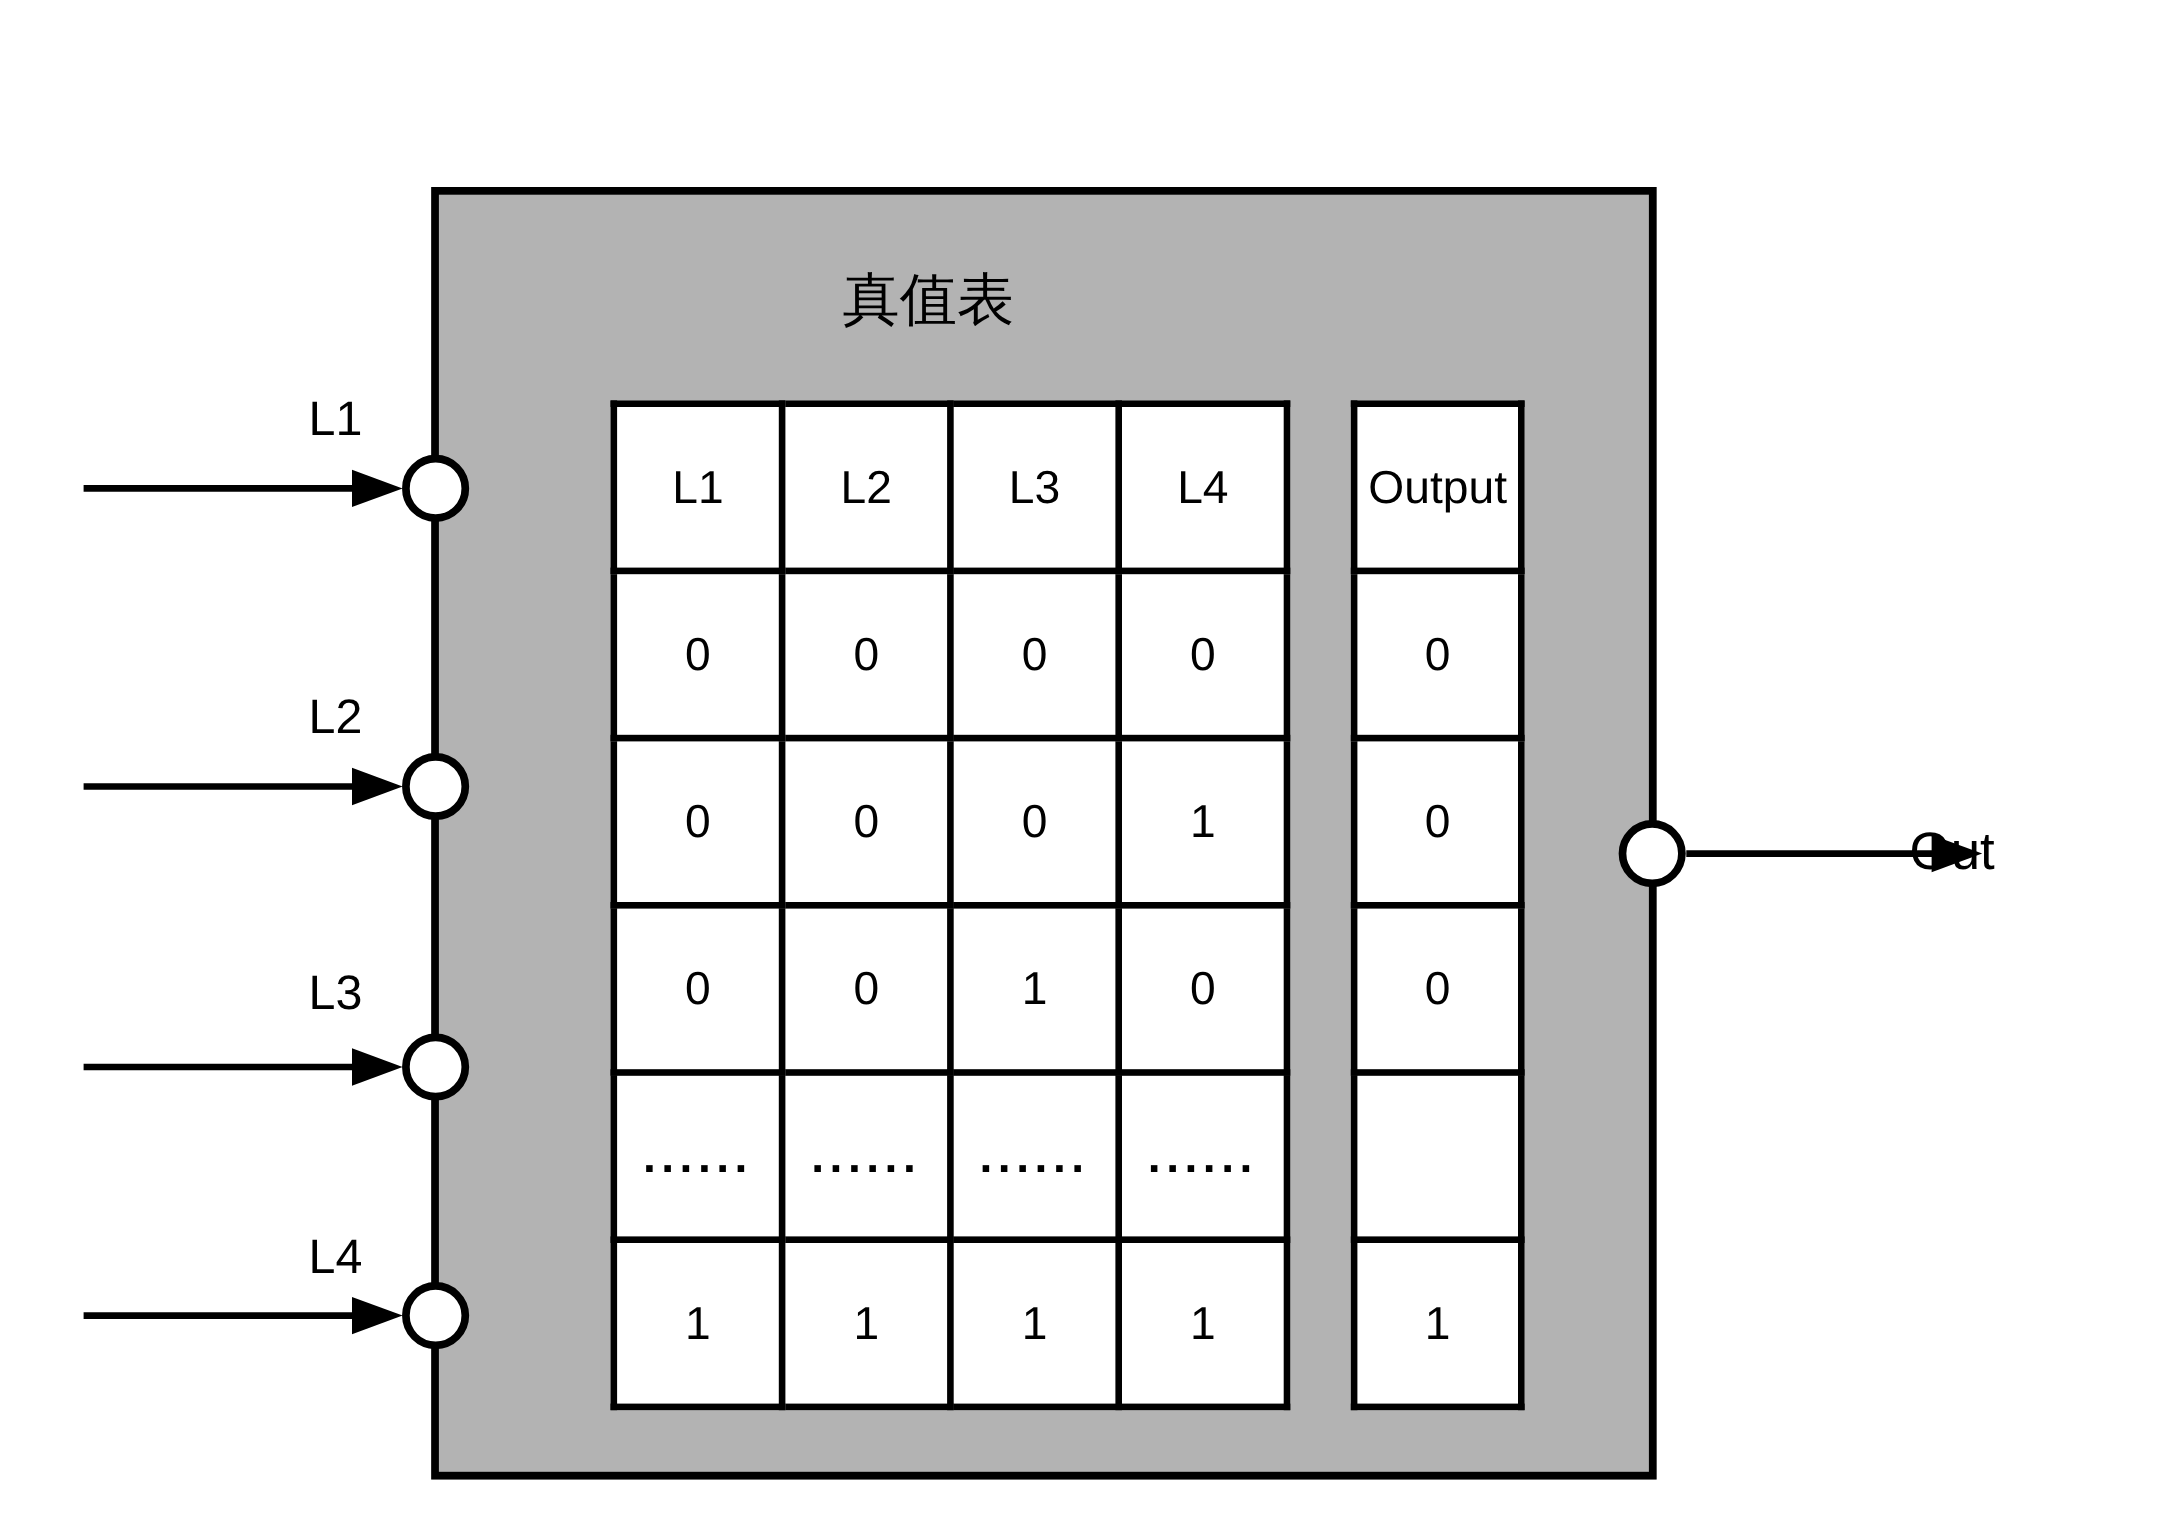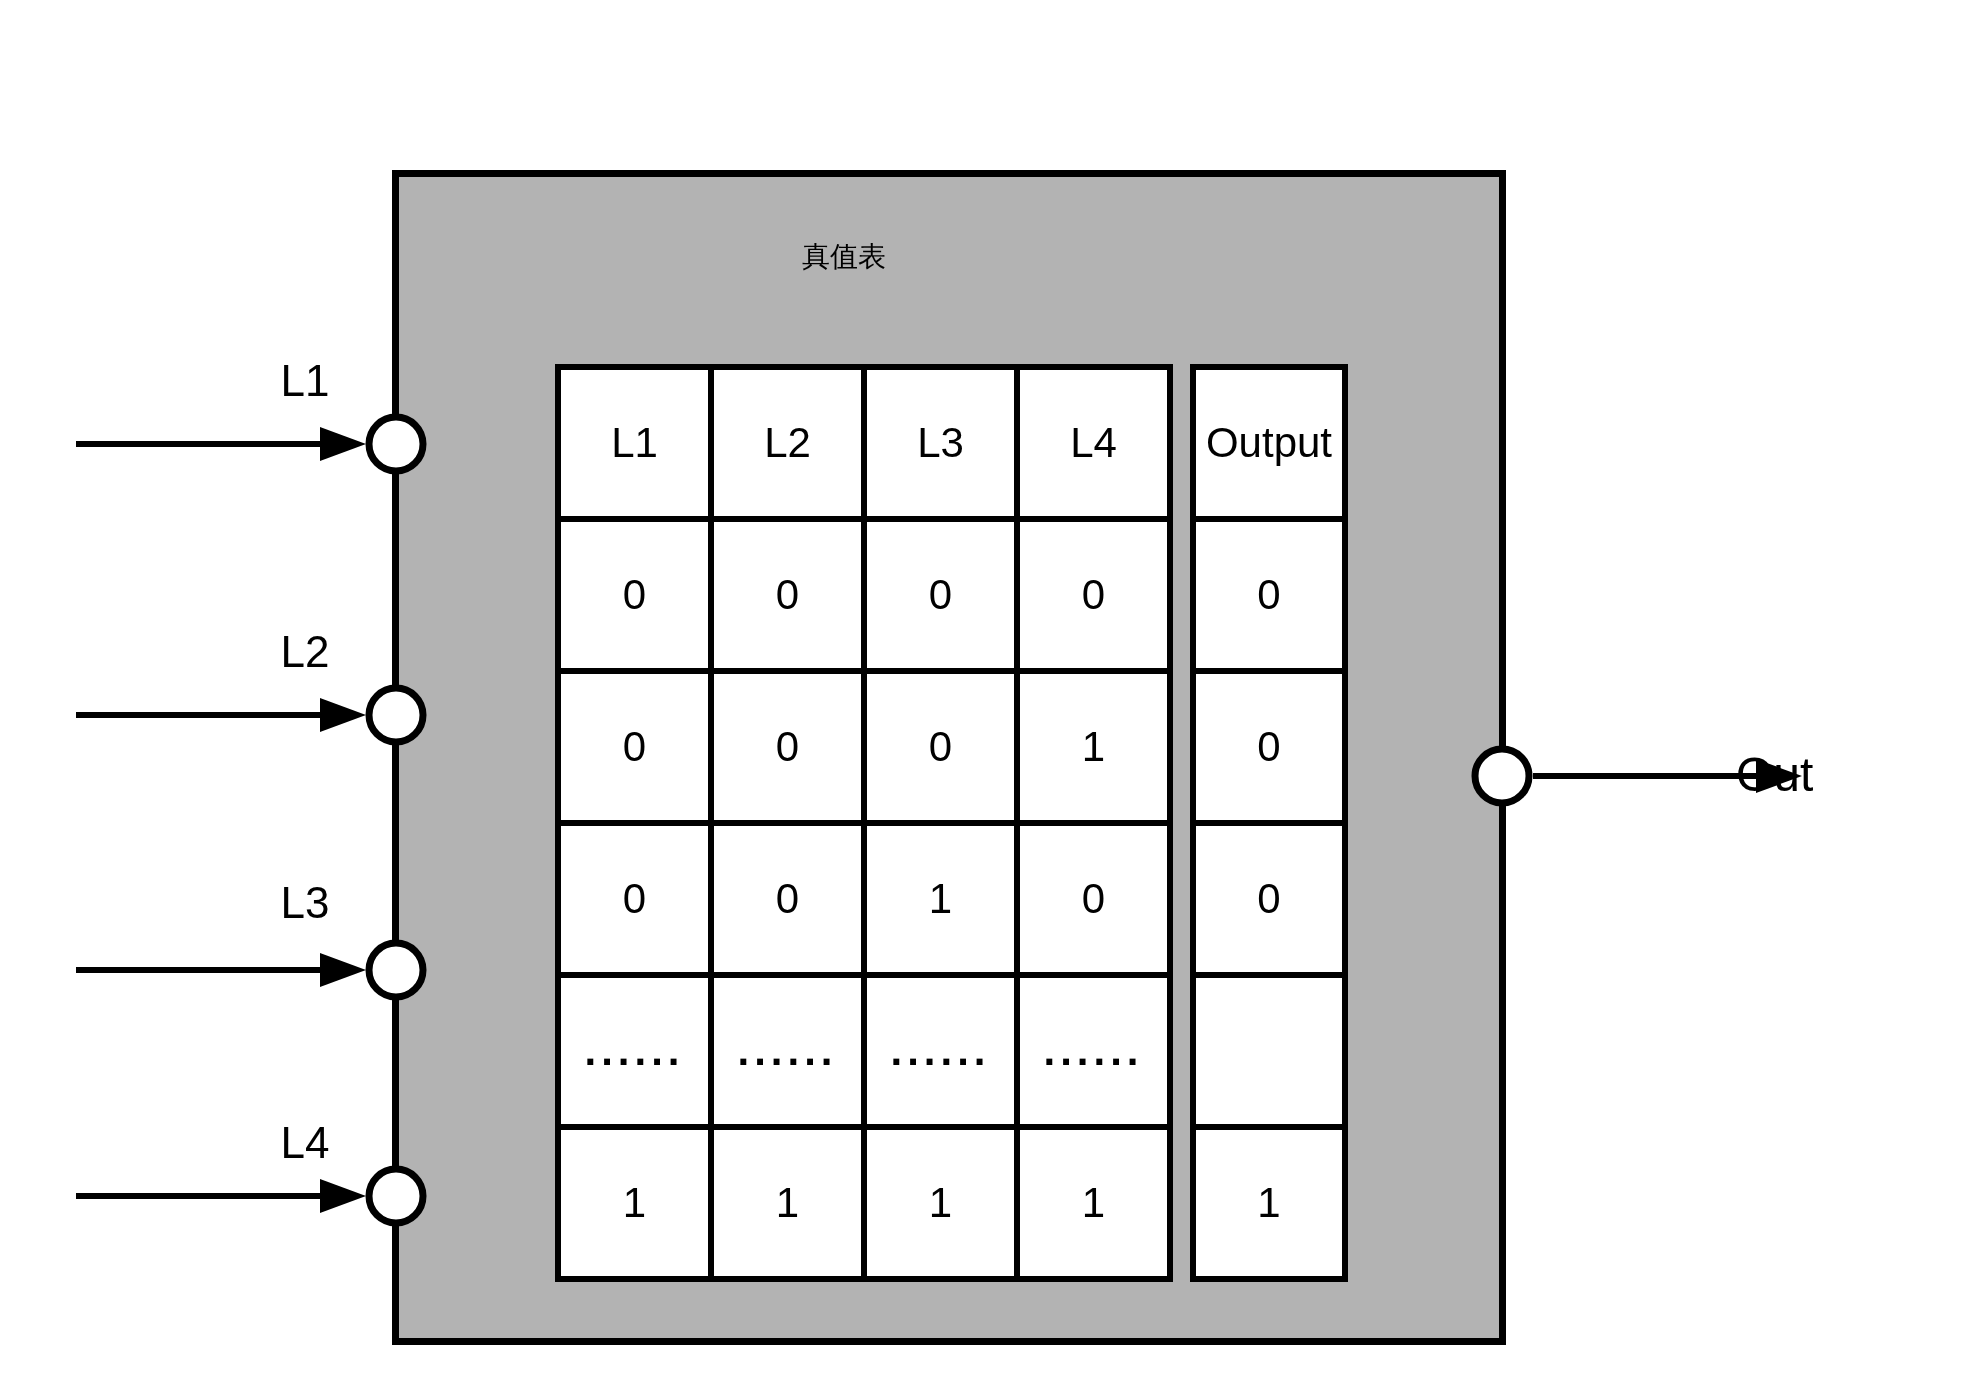--- a/index.html
+++ b/index.html
@@ -25,39 +25,39 @@
     left: 392px; top: 170px;
     width: 1114px; height: 1175px;
     box-sizing: border-box;
     background: #b3b3b3;
     border: 7px solid #000;
   }
   .box-label {
     position: absolute;
     left: 392px; top: 238px; width: 904px;
     text-align: center;
-    font-size: 28px;
+    font-size: 52px;
   }
   table.tt {
     position: absolute;
     border-collapse: collapse;
     table-layout: fixed;
     background: #ffffff;
   }
   table.tt td {
     border: 6px solid #000;
     text-align: center;
     vertical-align: middle;
     font-size: 42px;
     background: #ffffff;
     padding: 0;
   }
   #main-table { left: 555px; top: 364px; }
   #main-table td { width: 147px; height: 146px; }
-  #output-table { left: 1190px; top: 364px; }
+  #output-table { left: 1228px; top: 364px; }
   #output-table td { width: 146px; height: 146px; }
   td.hdr { font-size: 40px; }
   td.dots { font-size: 34px; letter-spacing: 5px; font-weight: bold; }
   .input-label {
     position: absolute;
     width: 150px;
     text-align: center;
     font-size: 44px;
   }
   .out-label {

